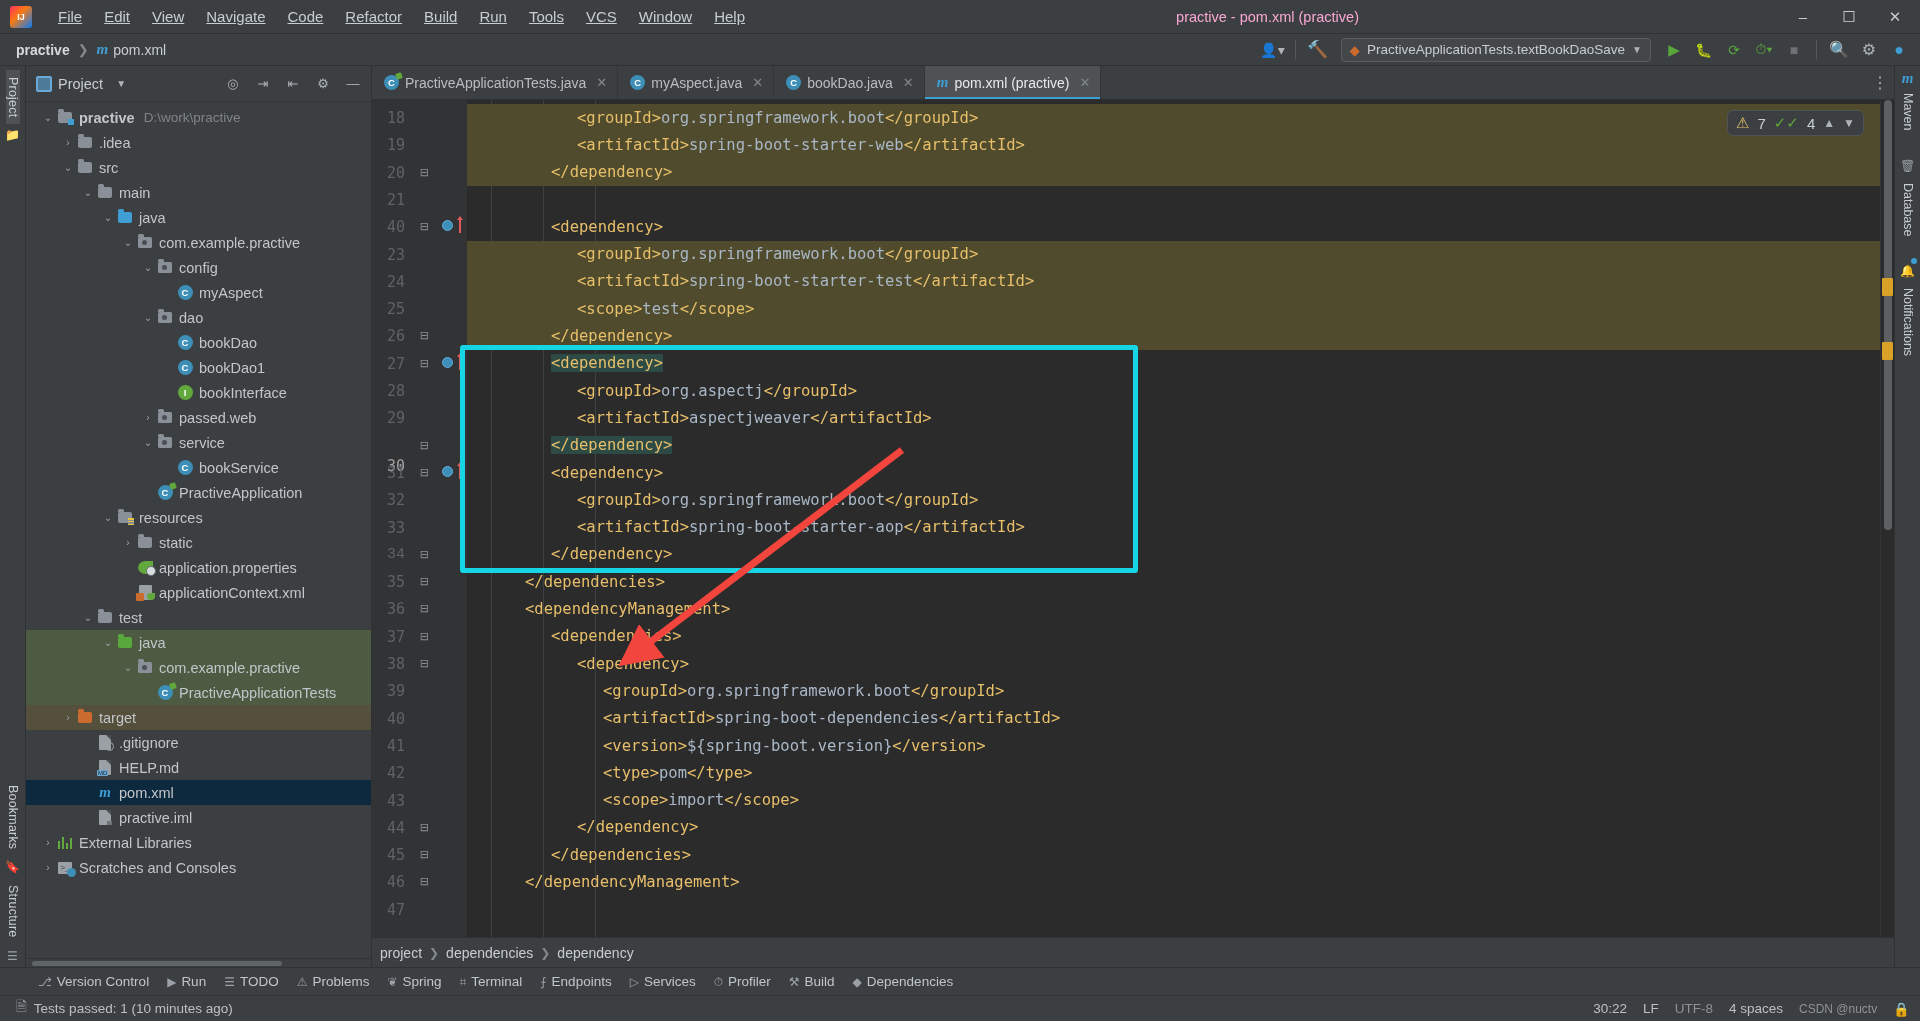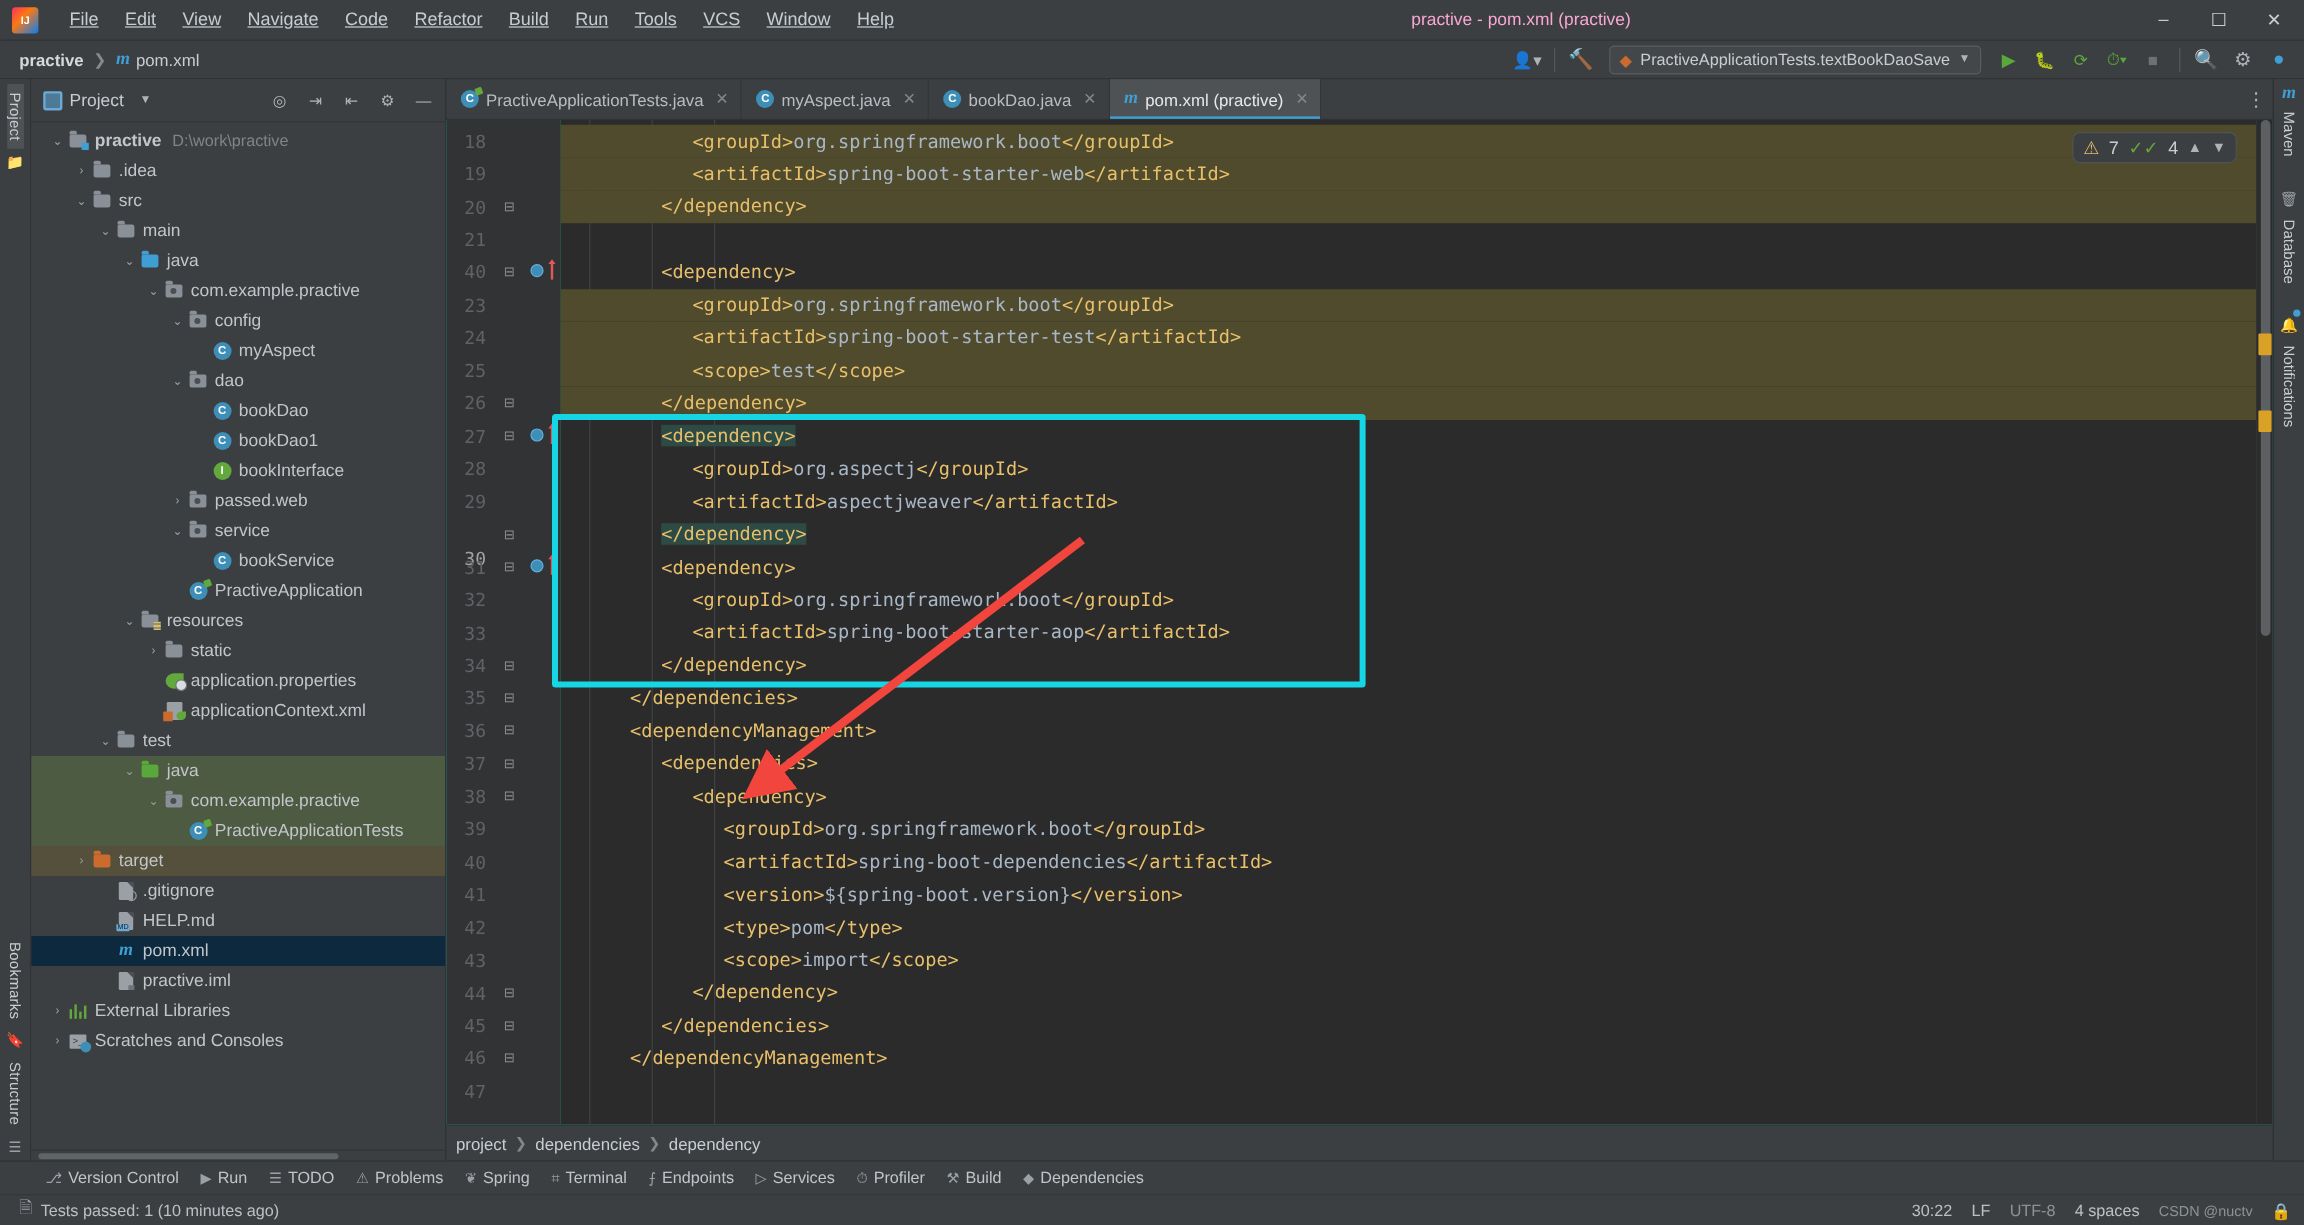--- a/index.html
+++ b/index.html
@@ -580,21 +580,21 @@
             <div class="ln" style="top: 282px;">28</div>
             <div class="ln" style="top: 309.3px;">29</div>
             <div class="ln cur" style="top: 336.6px; margin-top: 20px;">30</div>
             <div class="fold" style="top: 338.6px;">⊟</div>
             <div class="ln" style="top: 363.9px;">31</div>
             <div class="fold" style="top: 365.9px;">⊟</div>
             <div class="bpt" style="top: 365.9px;"></div>
             <div class="bpt-arrow" style="top: 364.9px;"></div>
             <div class="ln" style="top: 391.2px;">32</div>
             <div class="ln" style="top: 418.5px;">33</div>
-            <div class="ln" style="top: 445.8px;">34</div>
+            <div class="ln" style="top: 445.8px; font-family: Liberation Mono, monospace;">34</div>
             <div class="fold" style="top: 447.8px;">⊟</div>
             <div class="ln" style="top: 473.1px;">35</div>
             <div class="fold" style="top: 475.1px;">⊟</div>
             <div class="ln" style="top: 500.4px;">36</div>
             <div class="fold" style="top: 502.4px;">⊟</div>
             <div class="ln" style="top: 527.7px;">37</div>
             <div class="fold" style="top: 529.7px;">⊟</div>
             <div class="ln" style="top: 555px;">38</div>
             <div class="fold" style="top: 557px;">⊟</div>
             <div class="ln" style="top: 582.3px;">39</div>

